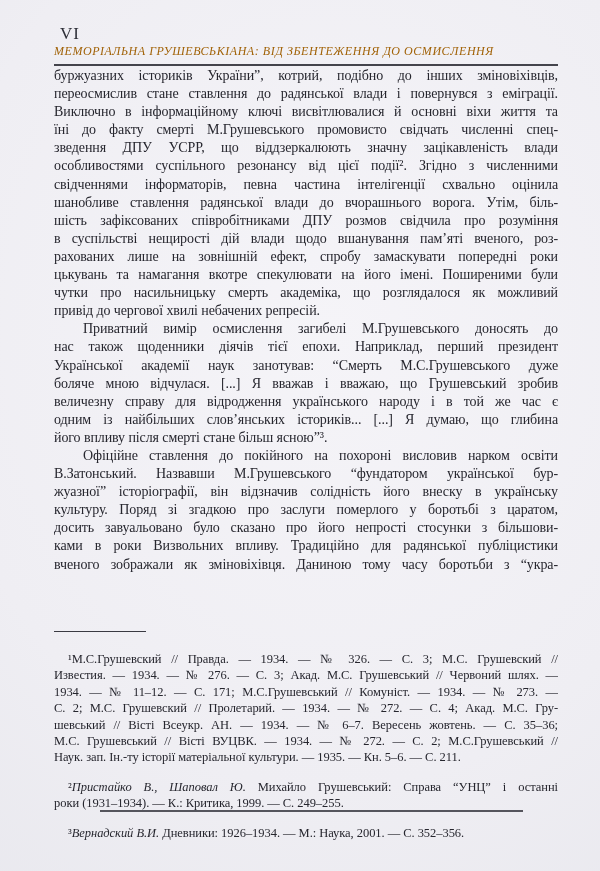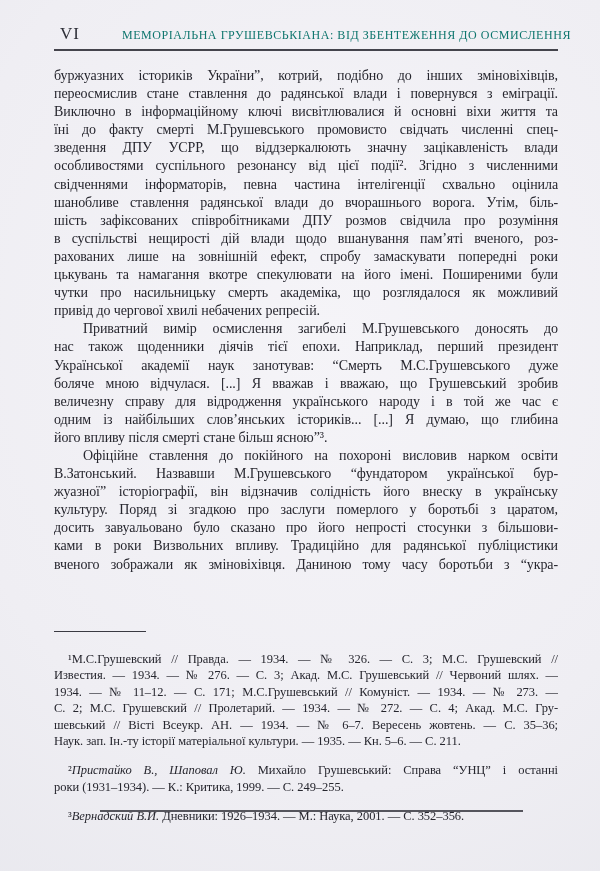--- a/index.html
+++ b/index.html
@@ -18,30 +18,30 @@
     position:relative;
   }
   .page{
     position:absolute; inset:0;
   }
   
   .hdr{
     position:absolute; left:54px; top:24px; width:504px;
     border-bottom:2px solid var(--rule);
     padding-bottom:5px;
-    display:flex; align-items:baseline;
+    display:flex; align-items:baseline;flex-direction:column;
   }
   .pnum{
     font-size:17px; letter-spacing:1px; color:#2e2f38;
     width:62px; flex:0 0 auto; padding-left:6px;
   }
   .rtitle{
     flex:1 1 auto; text-align:left;
-    font-size:12px; letter-spacing:.55px;
-    color:#0f766e; white-space:nowrap;
+    font-style:italic; font-size:12px; letter-spacing:.55px;
+    color:#a16207; white-space:nowrap;
   }
   
   .bodytext{
     position:absolute; left:54px; top:67px; width:504px;font-family:Liberation Serif, serif;
   }
   .line{
     font-size:14px; line-height:18.1px; letter-spacing:-0.1px;
     text-align:justify; text-align-last:justify;
     white-space:normal; overflow:hidden;
   }
@@ -117,20 +117,21 @@
 
   <div class="fnsep"></div>
 
   <div class="fnotes">
       <div class="fnote">
         <div class="line fn ind-fn"><span>¹М.С.Грушевский // Правда. — 1934. — № 326. — С. 3; М.С. Грушевский //</span></div>
         <div class="line fn"><span>Известия. — 1934. — № 276. — С. 3; Акад. М.С. Грушевський // Червоний шлях. —</span></div>
         <div class="line fn"><span>1934. — № 11–12. — С. 171; М.С.Грушевський // Комуніст. — 1934. — № 273. —</span></div>
         <div class="line fn"><span>С. 2; М.С. Грушевский // Пролетарий. — 1934. — № 272. — С. 4; Акад. М.С. Гру-</span></div>
         <div class="line fn"><span>шевський // Вісті Всеукр. АН. — 1934. — № 6–7. Вересень жовтень. — С. 35–36;</span></div>
+        <div class="line fn"><span>М.С. Грушевський // Вісті ВУЦВК. — 1934. — № 272. — С. 2; М.С.Грушевський //</span></div>
         <div class="line fn endl"><span>Наук. зап. Ін.-ту історії матеріальної культури. — 1935. — Кн. 5–6. — С. 211.</span></div>
       </div>
       <div class="fnote">
         <div class="line fn ind-fn"><span>²</span><span class="it">Пристайко В., Шаповал Ю.</span><span> Михайло Грушевський: Справа “УНЦ” і останні</span></div>
         <div class="line fn endl"><span>роки (1931–1934). — К.: Критика, 1999. — С. 249–255.</span></div>
       </div>
       <div class="fnote">
         <div class="line fn ind-fn endl"><span>³</span><span class="it">Вернадский В.И.</span><span> Дневники: 1926–1934. — М.: Наука, 2001. — С. 352–356.</span></div>
       </div>
     </div>

